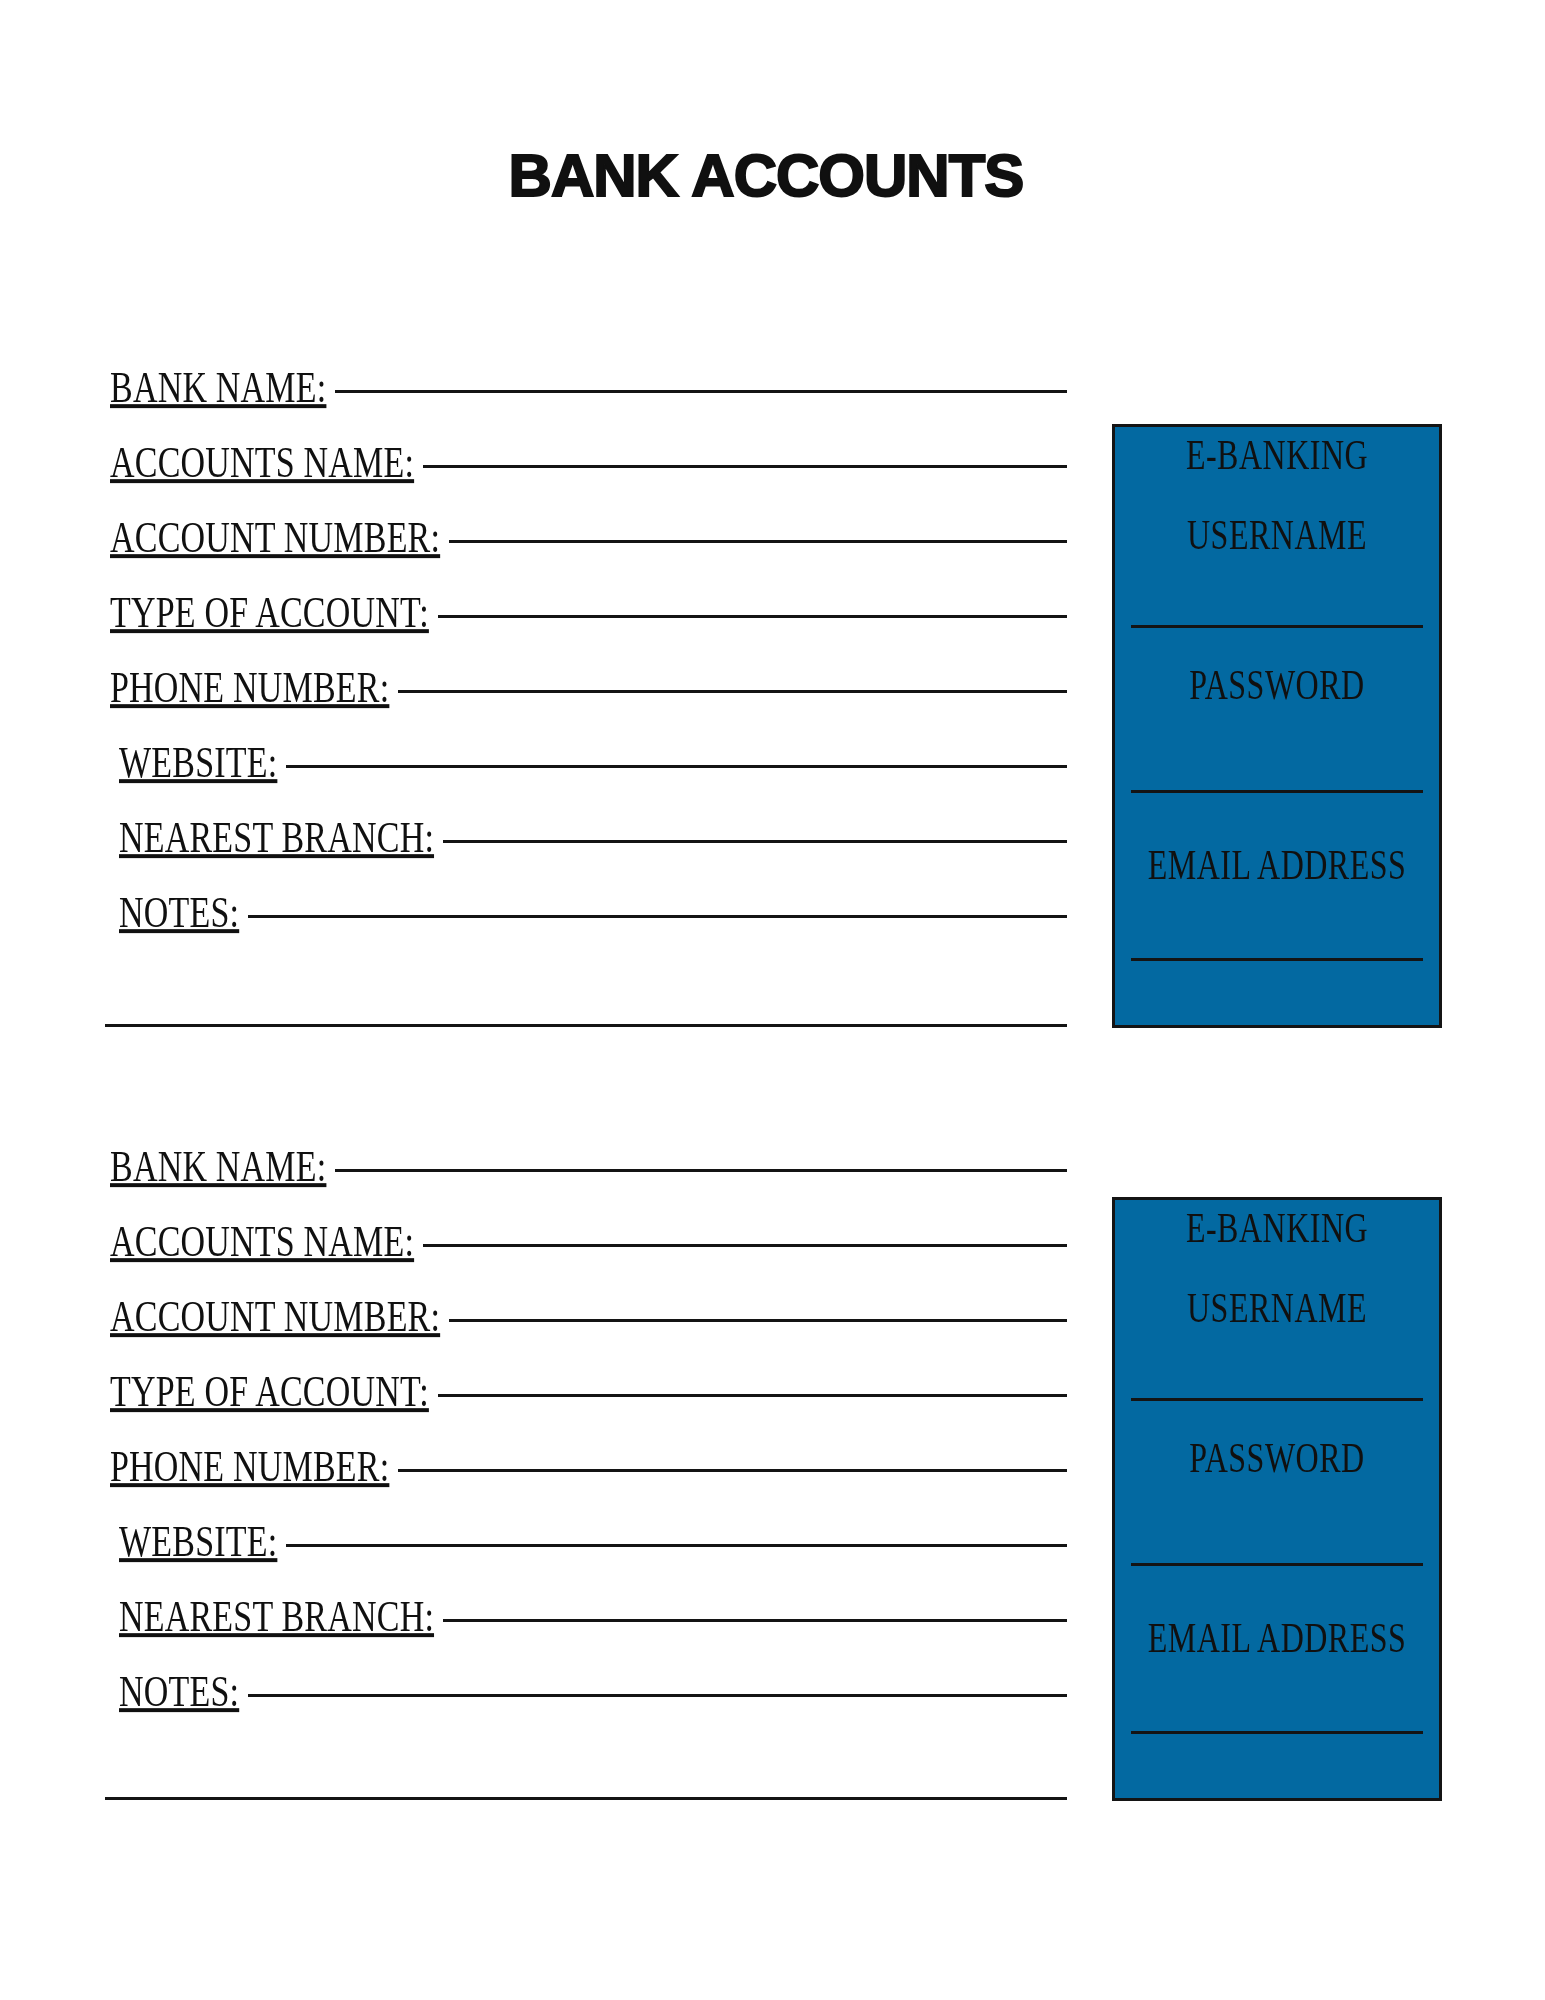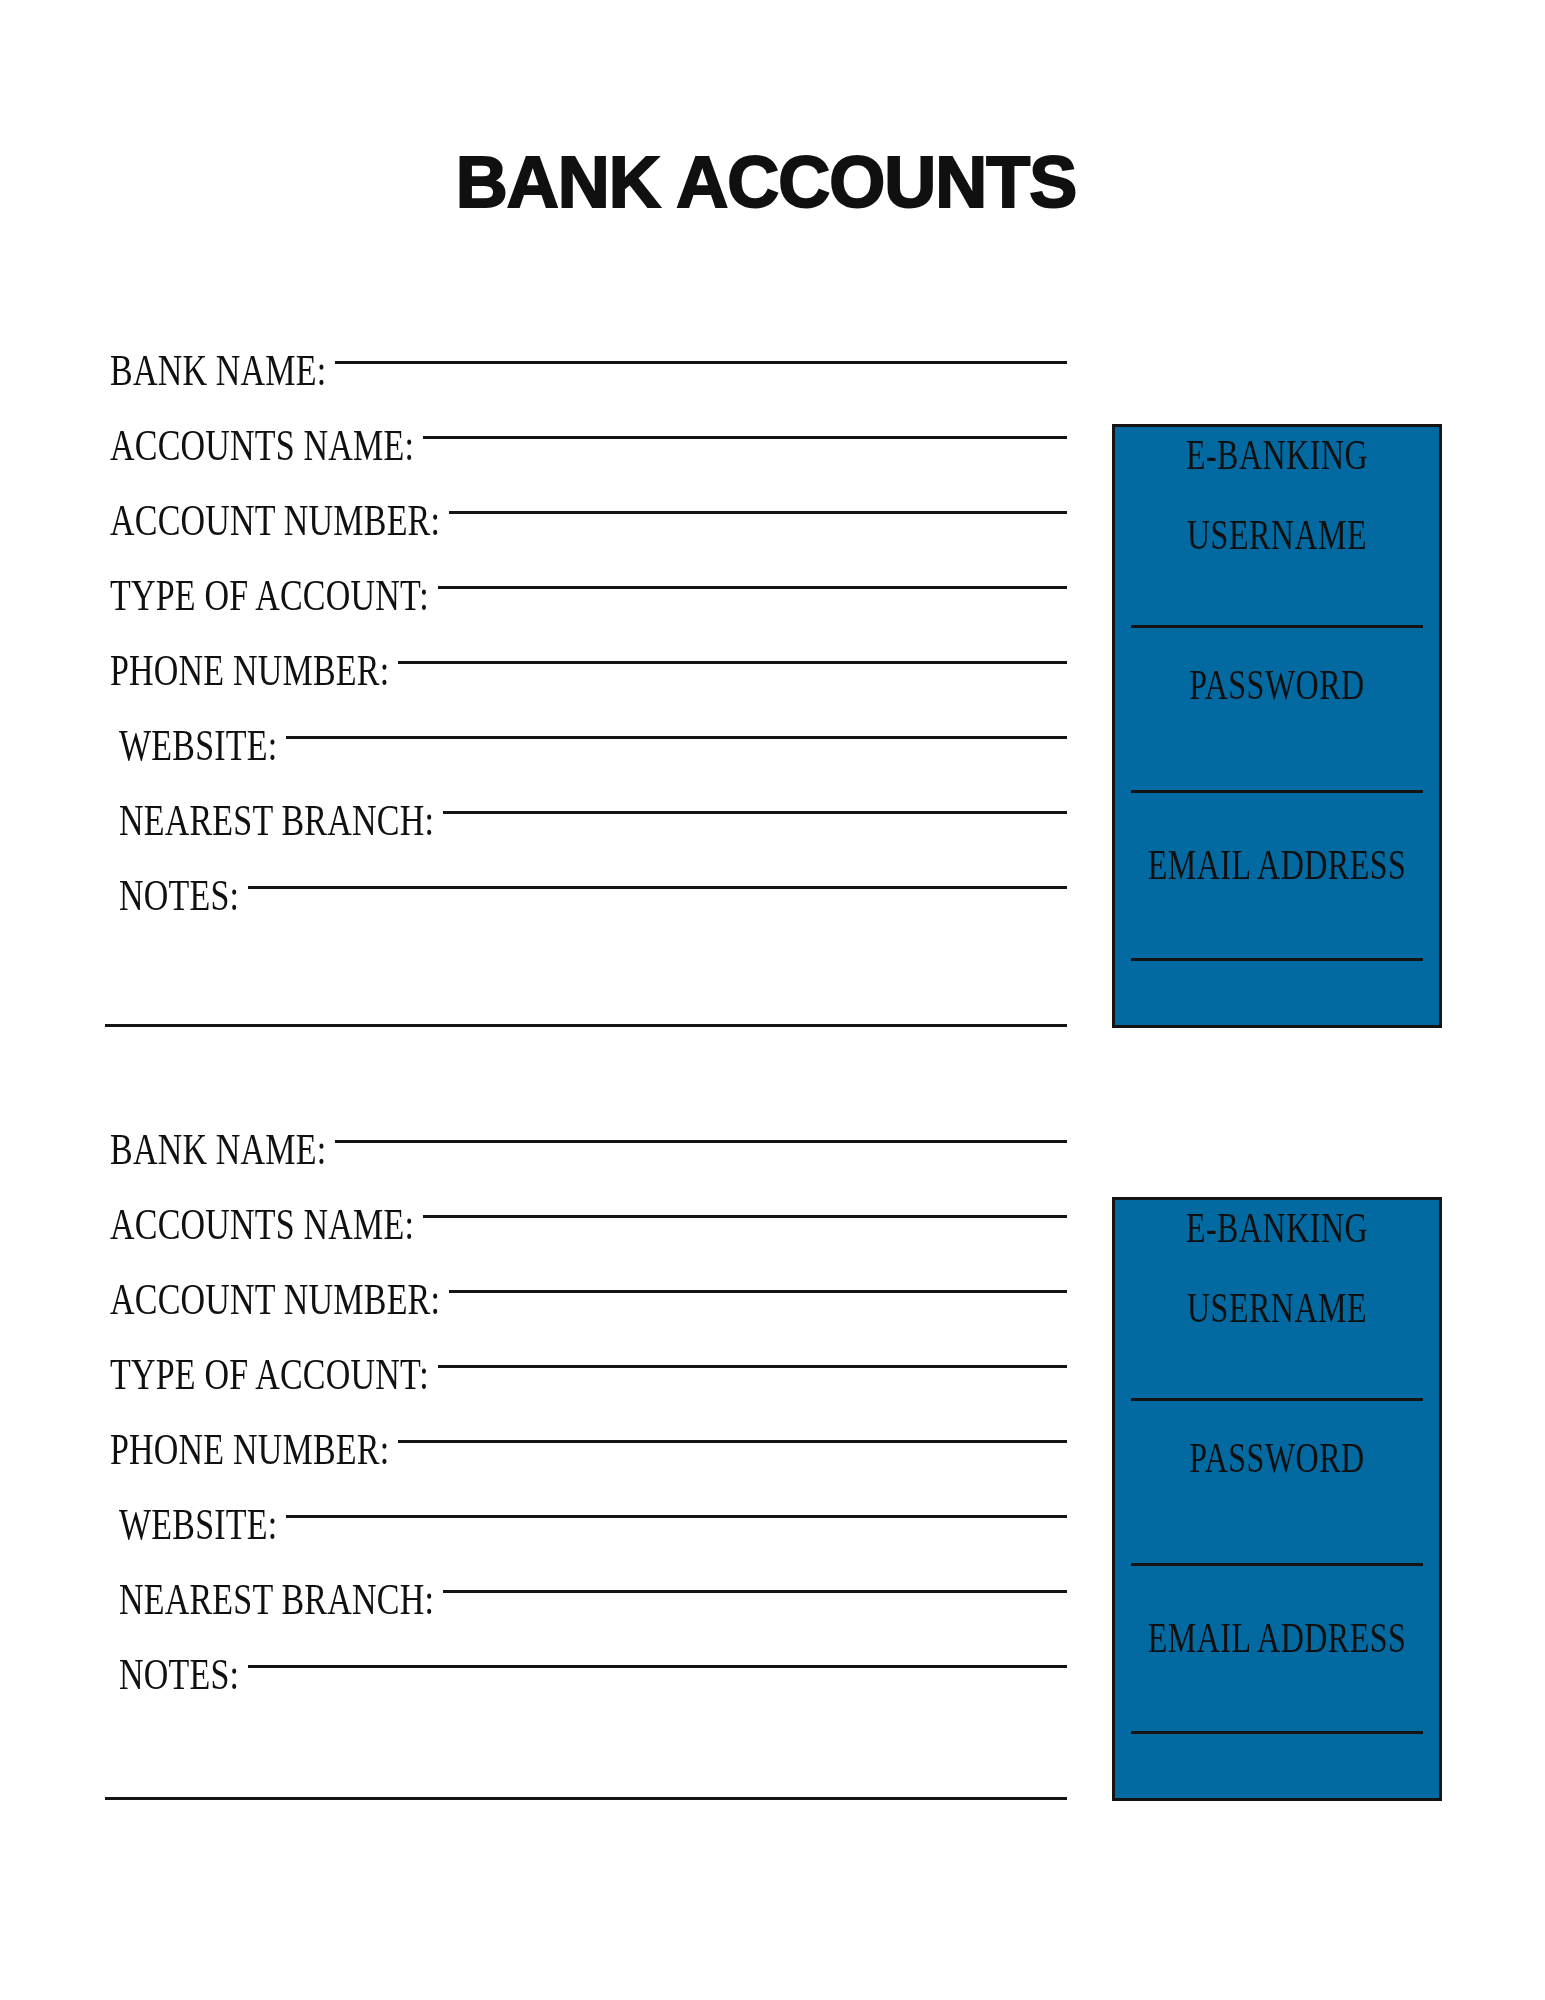--- a/index.html
+++ b/index.html
@@ -11,38 +11,39 @@
     color:#101010;
     font-family:"Liberation Serif","DejaVu Serif",serif;
     overflow:hidden;
   }
   .title {
     position:absolute;
     top:146px; left:0; right:13px;
     text-align:center;
     font-family:"Liberation Sans","DejaVu Sans",sans-serif;
     font-weight:bold;
-    font-size:72px;
+    font-size:60px;
     line-height:1;
     letter-spacing:-1px;
     -webkit-text-stroke:2px #101010;
     color:#101010;
     white-space:nowrap;
   }
   .section {
     position:absolute;
     left:110px;
     width:957px;
   }
   .sec1 { top:361px; }
   .sec2 { top:1140px; }
   .row {
     display:flex;
-    align-items:flex-start;
+    align-items:center;
     height:75px;
+    text-decoration:underline;
   }
   .flabel {
     display:inline-block;
     font-size:34px;
     line-height:1;
     padding-bottom:8px;
     white-space:nowrap;
     transform:scaleY(1.32);
     transform-origin:0 100%;
     letter-spacing:0.2px;

